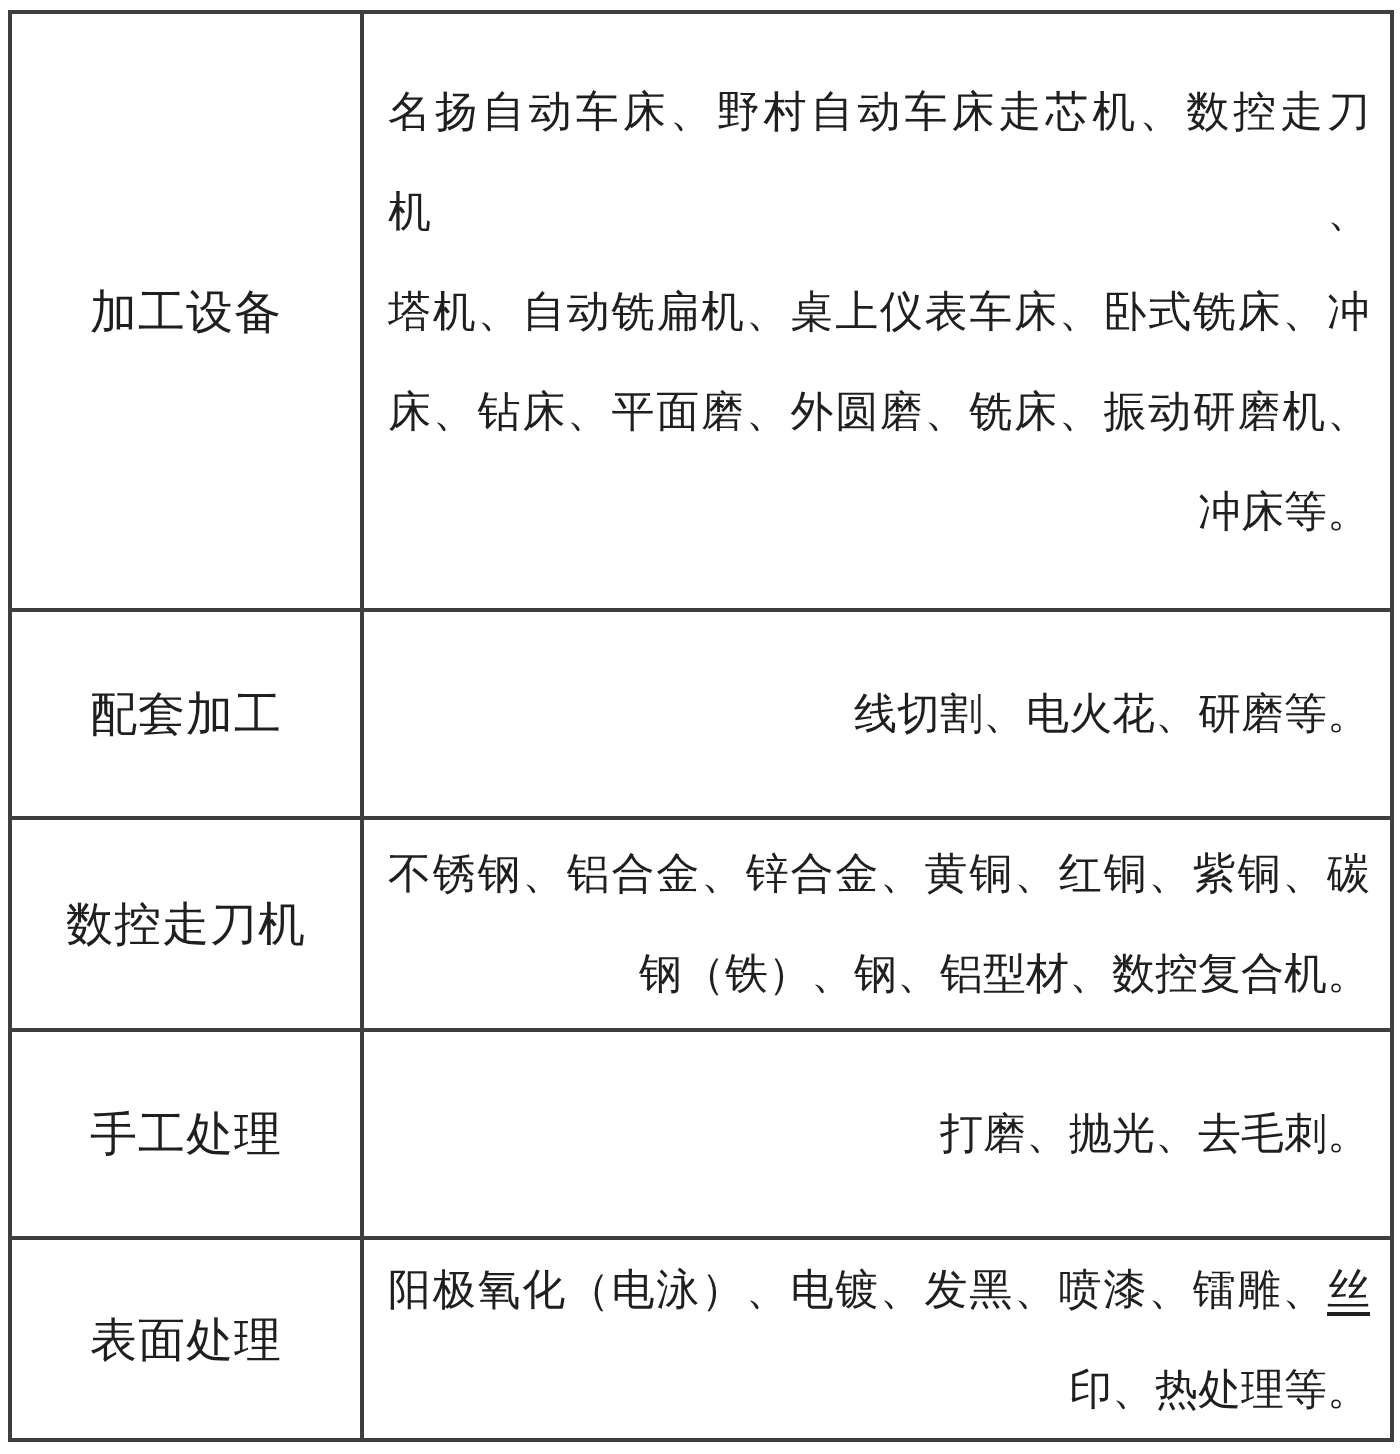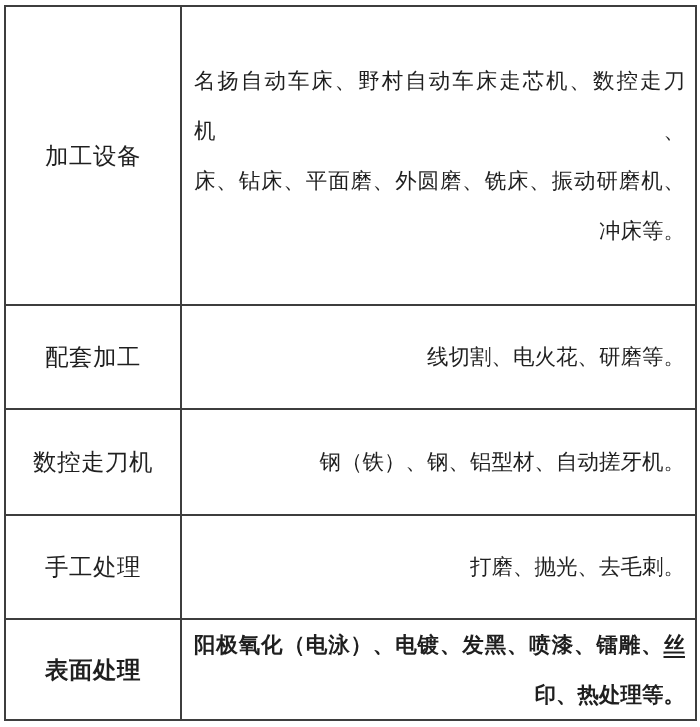--- a/index.html
+++ b/index.html
@@ -48,21 +48,20 @@
     display: flex;
     flex-direction: column;
     justify-content: center;
     padding: 0 10px 0 12px;
     font-size: 21.5px;
     line-height: 50px;
   }
   .last-row .label-cell,
   .last-row .content-cell {
     border-bottom: none;
-    font-weight: bold;
   }
   .row {
     display: contents;
   }
   .cell-line {
     white-space: nowrap;
     text-align: right;
   }
   .cell-line.justify {
     white-space: normal;
@@ -79,36 +78,38 @@
 </head>
 <body>
 
 <div class="page">
   <div class="proc-table">
 
     <div class="row">
       <div class="cell label-cell">加工设备</div>
       <div class="cell content-cell">
           <div class="cell-line justify">名扬自动车床、野村自动车床走芯机、数控走刀机、</div>
+          <div class="cell-line justify">塔机、自动铣扁机、桌上仪表车床、卧式铣床、冲</div>
           <div class="cell-line justify">床、钻床、平面磨、外圆磨、铣床、振动研磨机、</div>
           <div class="cell-line">冲床等。</div>
         </div>
     </div>
 
     <div class="row">
       <div class="cell label-cell">配套加工</div>
       <div class="cell content-cell">
           <div class="cell-line">线切割、电火花、研磨等。</div>
         </div>
     </div>
 
     <div class="row">
       <div class="cell label-cell">数控走刀机</div>
       <div class="cell content-cell">
-          <div class="cell-line">钢（铁）、钢、铝型材、自动搓牙机。</div>
+          <div class="cell-line justify">不锈钢、铝合金、锌合金、黄铜、红铜、紫铜、碳</div>
+          <div class="cell-line">钢（铁）、钢、铝型材、数控复合机。</div>
         </div>
     </div>
 
     <div class="row">
       <div class="cell label-cell">手工处理</div>
       <div class="cell content-cell">
           <div class="cell-line">打磨、抛光、去毛刺。</div>
         </div>
     </div>
 

